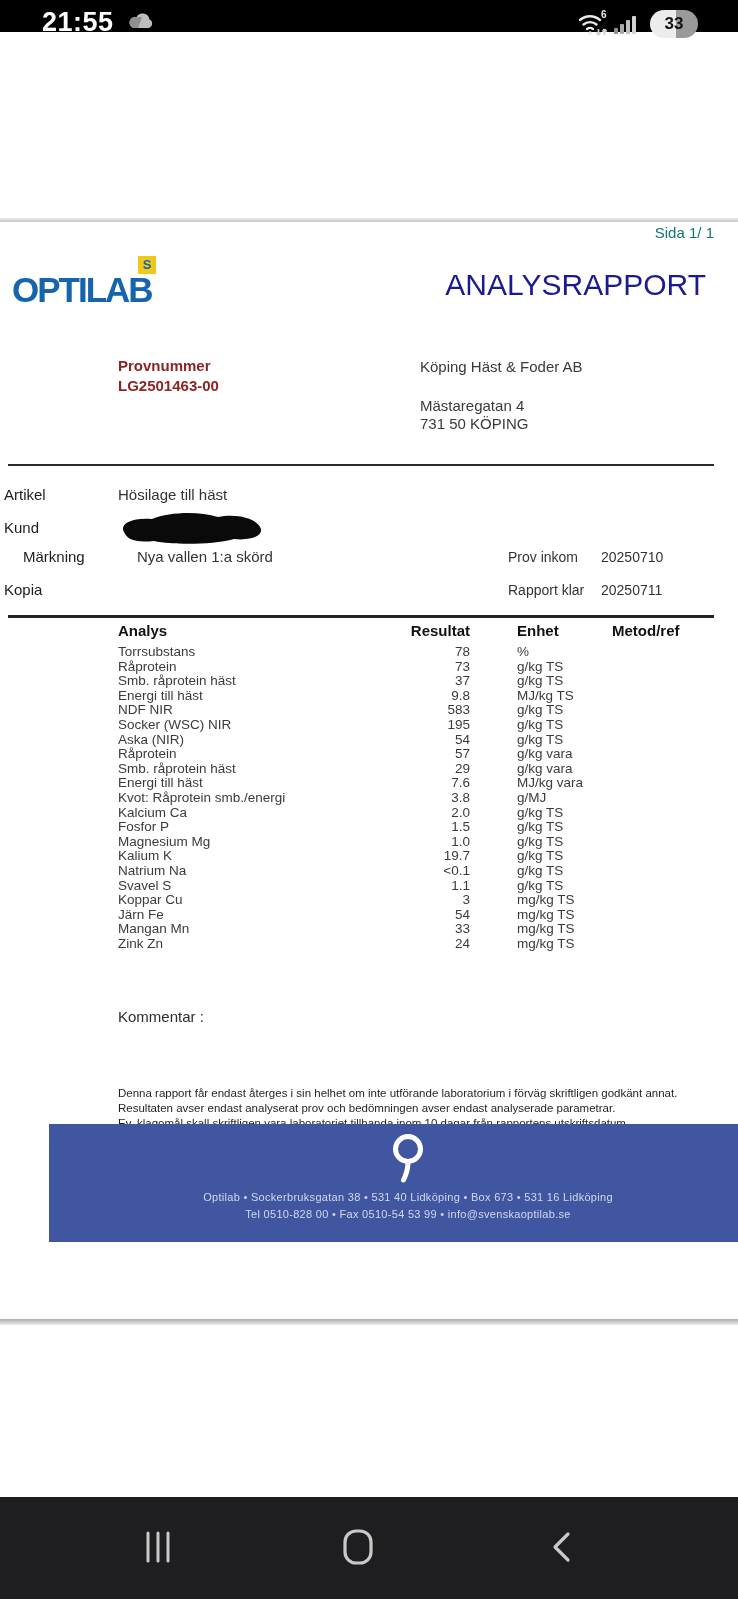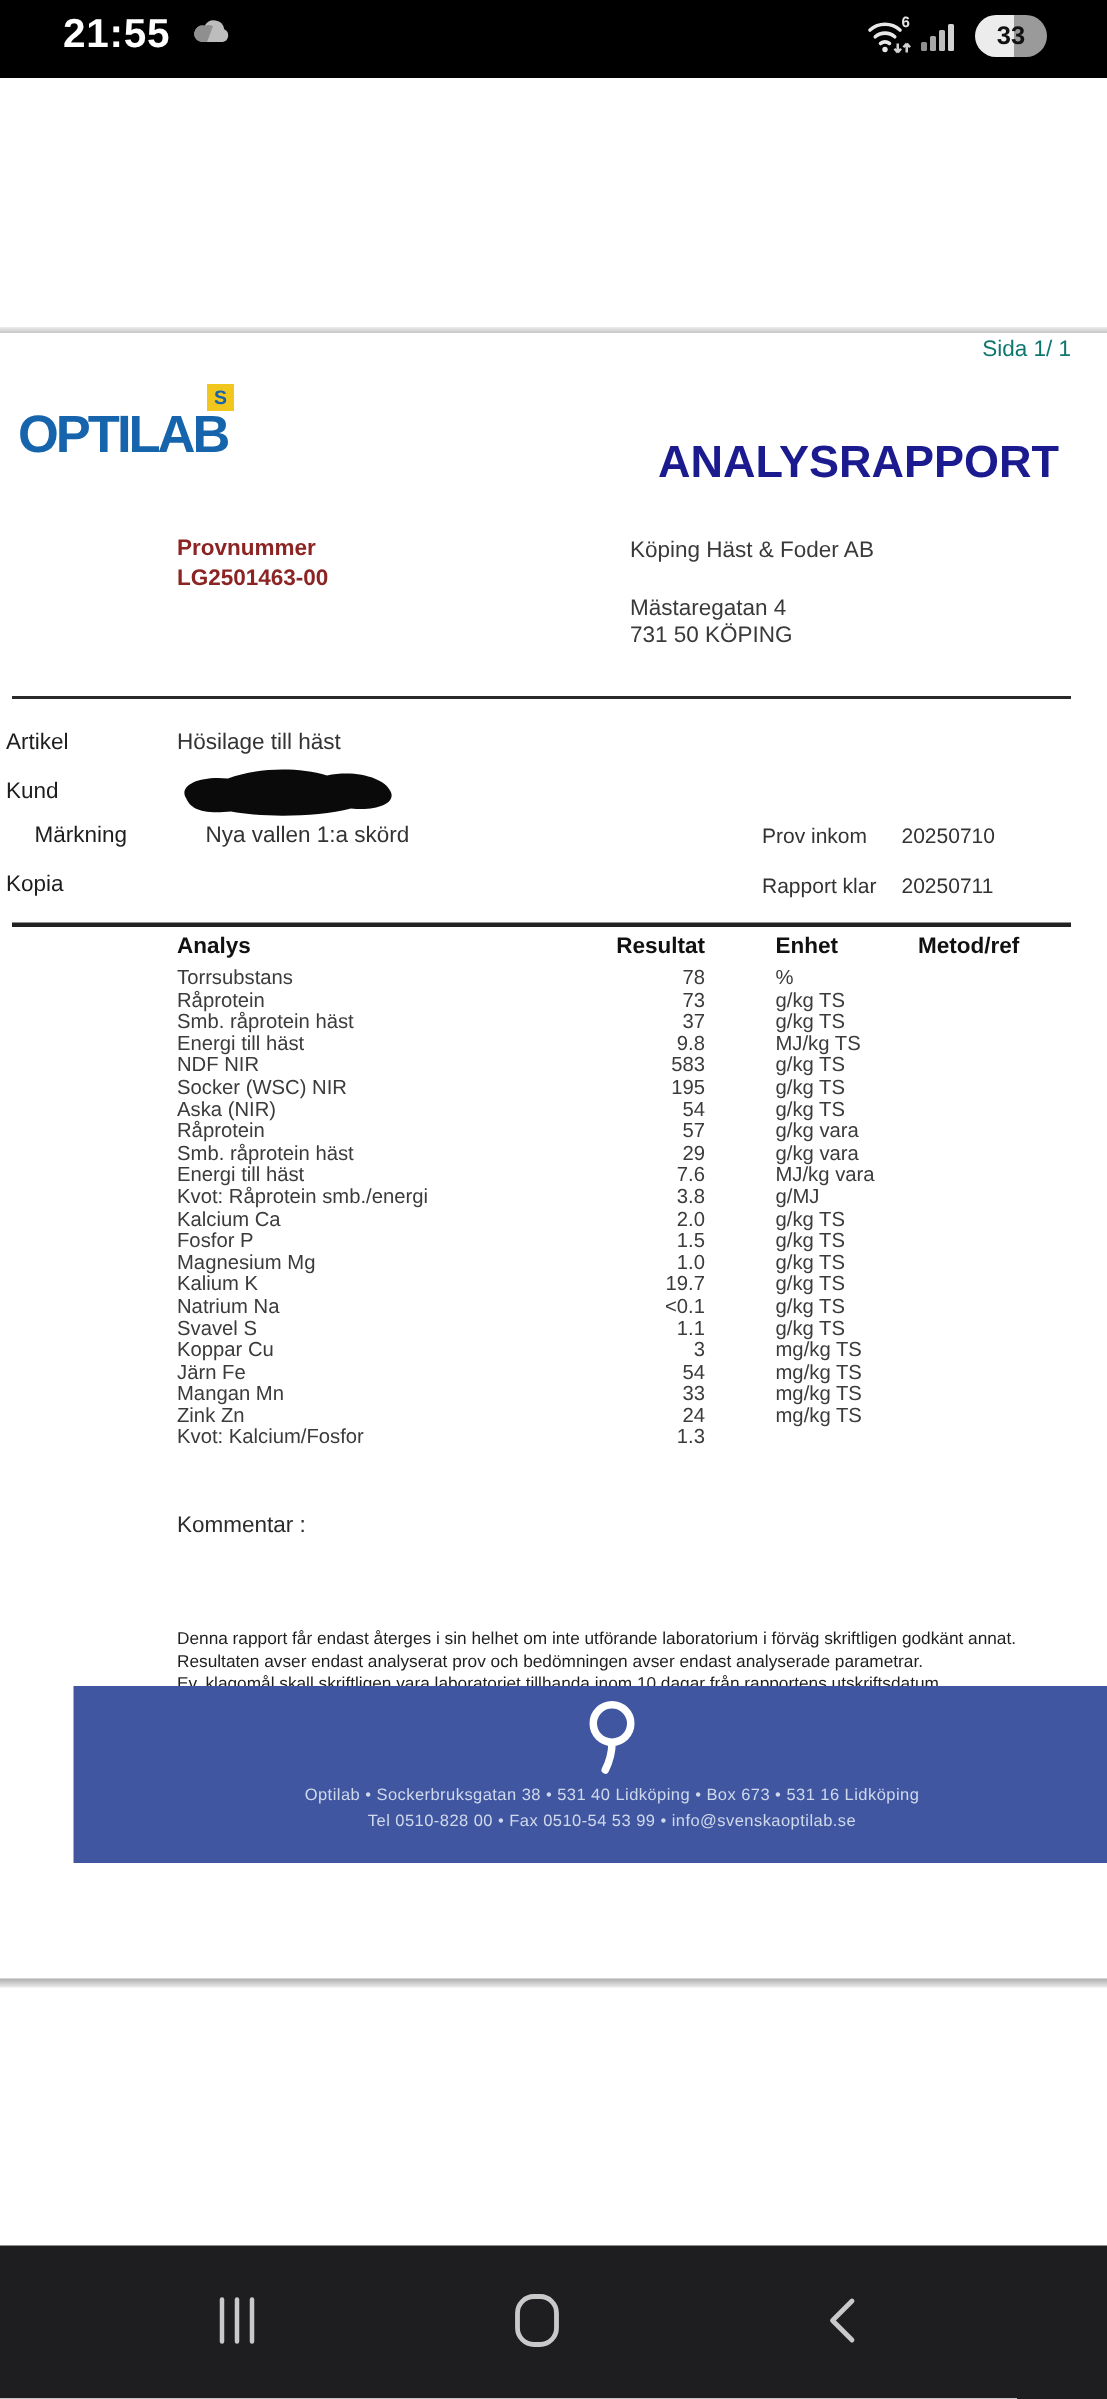--- a/index.html
+++ b/index.html
@@ -1,21 +1,21 @@
 <!DOCTYPE html>
 <html><head>
 <meta charset="utf-8">
 <style>
   * { margin:0; padding:0; box-sizing:border-box; }
   html,body { width:738px; height:1599px; }
   body { font-family:"Liberation Sans", sans-serif; background:#fff; position:relative; overflow:hidden; }
   .screen { position:absolute; inset:0; width:738px; height:1599px; background:#fff; }
 
   
-  .statusbar { position:absolute; top:0; left:0; width:738px; height:52px; background:#000; color:#fff; }
+  .statusbar { position:absolute; top:0; left:0; width:738px; height:32px; background:#000; color:#fff; }
   .sb-time { position:absolute; left:42px; top:7px; font-size:27px; font-weight:700; letter-spacing:0.5px; }
   .sb-cloud { position:absolute; left:127px; top:10px; }
   .sb-wifi { position:absolute; left:576px; top:9px; }
   .sb-signal { position:absolute; left:614px; top:15px; }
   .battery { position:absolute; left:650px; top:10px; width:48px; height:28px; border-radius:14px;
              background:linear-gradient(90deg,#ececec 0 54%,#9a9a9a 54% 100%);
              display:flex; align-items:center; justify-content:center; }
   .battery-text { font-size:17px; font-weight:700; color:#111; }
 
   
@@ -23,22 +23,22 @@
                       background:linear-gradient(#ececec,#c6c6c6); }
   .page-divider-bottom { position:absolute; top:1319px; left:0; width:738px; height:6px;
                          background:linear-gradient(#adadad,#ececec); }
 
   .sida { position:absolute; top:224px; right:24px; font-size:15px; color:#0f766e; }
 
   .logo { position:absolute; left:12px; top:270px; }
   .logo-text { font-size:35px; font-weight:800; letter-spacing:-2px; color:#1564ac; }
   .logo-badge { position:absolute; left:126px; top:-14px; width:18px; height:18px; background:#f2c71d;
                 color:#1564ac; font-size:13px; font-weight:800; text-align:center; line-height:18px; }
-  .doc-title { position:absolute; top:268px; right:32px; font-size:30px; font-weight:700;
-               color:#1b1b8f; letter-spacing:0px;margin-top:24px; }
+  .doc-title { position:absolute; top:268px; right:32px; font-size:30px; font-weight:400;
+               color:#1b1b8f; letter-spacing:0px; }
 
   .provnummer-label { position:absolute; left:118px; top:357px; font-size:15px; font-weight:700; color:#8d2424; }
   .provnummer-value { position:absolute; left:118px; top:377px; font-size:15px; font-weight:700; color:#8d2424;text-align:center; }
   .recipient-name  { position:absolute; left:420px; top:358px; font-size:15px; color:#3a3a3a; }
   .recipient-street{ position:absolute; left:420px; top:397px; font-size:15px; color:#3a3a3a; }
   .recipient-city  { position:absolute; left:420px; top:415px; font-size:15px; color:#3a3a3a; }
 
   .rule-1 { position:absolute; top:464px; left:8px; width:706px; height:2px; background:#2a2a2a; }
   .rule-2 { position:absolute; top:615px; left:8px; width:706px; height:3px; background:#222; }
 
@@ -285,26 +285,20 @@
             <span class="c-result">33</span>
             <span class="c-unit">mg/kg TS</span>
             <span class="c-method"></span>
           </div>
           <div class="t-row">
             <span class="c-name">Zink Zn</span>
             <span class="c-result">24</span>
             <span class="c-unit">mg/kg TS</span>
             <span class="c-method"></span>
           </div>
-          <div class="t-row">
-            <span class="c-name">Kvot: Kalcium/Fosfor</span>
-            <span class="c-result">1.3</span>
-            <span class="c-unit"></span>
-            <span class="c-method"></span>
-          </div>
         </div>
     </div>
 
     <div class="kommentar">Kommentar :</div>
 
     <div class="disclaimer">
       <div>Denna rapport får endast återges i sin helhet om inte utförande laboratorium i förväg skriftligen godkänt annat.</div>
       <div>Resultaten avser endast analyserat prov och bedömningen avser endast analyserade parametrar.</div>
       <div>Ev. klagomål skall skriftligen vara laboratoriet tillhanda inom 10 dagar från rapportens utskriftsdatum.</div>
     </div>

